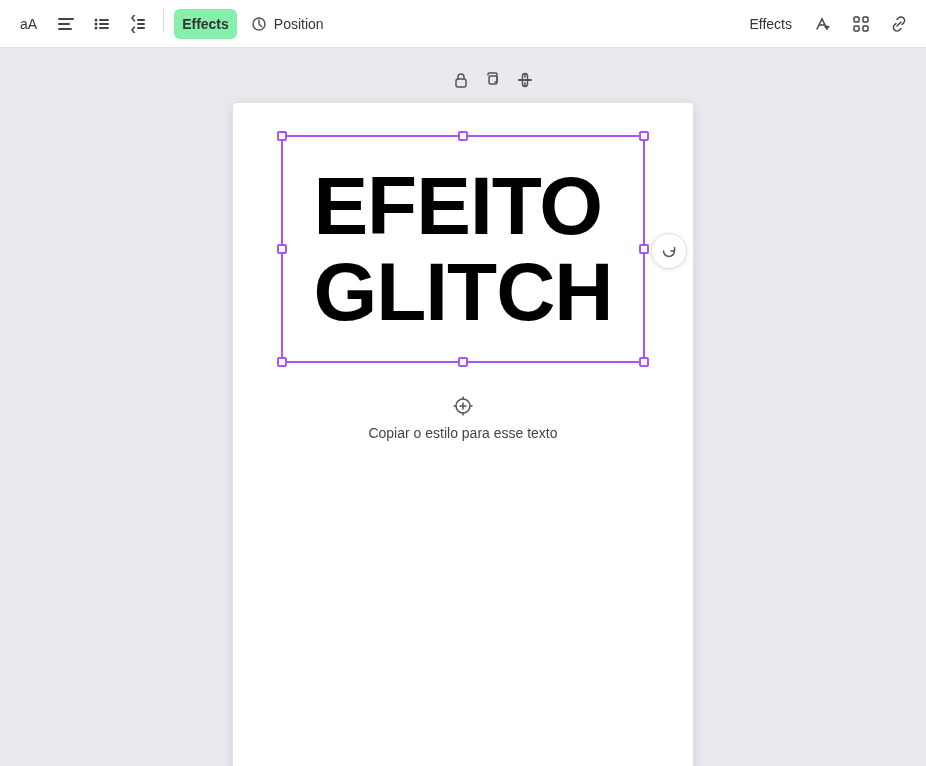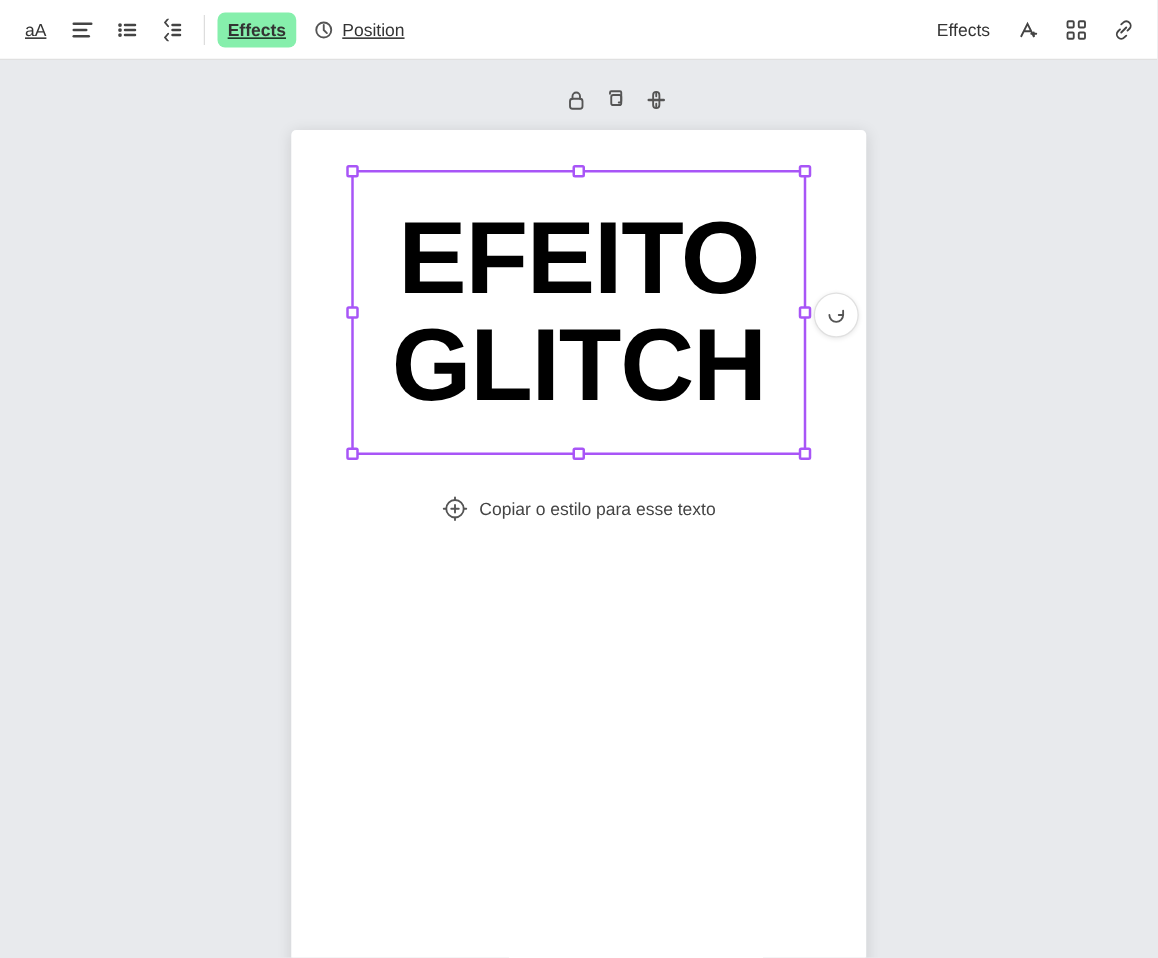--- a/index.html
+++ b/index.html
@@ -16,24 +16,22 @@
       background: #ffffff;
       height: 48px;
       display: flex;
       align-items: center;
       padding: 0 12px;
       border-bottom: 1px solid #e0e0e0;
       gap: 4px;
     }
     .toolbar-left {
       display: flex;
-      align-items: center;
       gap: 6px;
       flex: 1;
-      text-decoration: underline;
     }
     .toolbar-right {
       display: flex;
       align-items: center;
       gap: 8px;
     }
     .toolbar-btn {
       background: none;
       border: none;
       cursor: pointer;
@@ -151,21 +149,20 @@
     .handle.br { bottom: -6px; right: -6px; cursor: se-resize; }
     .handle.ml { top: 50%; left: -6px; transform: translateY(-50%); cursor: w-resize; }
     .handle.mr { top: 50%; right: -6px; transform: translateY(-50%); cursor: e-resize; }
     .handle.tm { top: -6px; left: 50%; transform: translateX(-50%); cursor: n-resize; }
     .handle.bm { bottom: -6px; left: 50%; transform: translateX(-50%); cursor: s-resize; }
 
     
     .glitch-text-block {
       padding: 20px 24px;
       line-height: 1.05;
-      text-align: center;
       user-select: none;
     }
 
     .glitch-word {
       display: block;
       font-size: 82px;
       font-weight: 900;
       font-family: 'Arial Black', 'Impact', sans-serif;
       letter-spacing: -1px;
       color: #000000;
@@ -206,21 +203,21 @@
       display: flex;
       align-items: center;
       justify-content: center;
       cursor: pointer;
       box-shadow: 0 1px 4px rgba(0,0,0,0.1);
     }
 
     
     .copy-style-area {
       display: flex;
-      flex-direction: row;
+      flex-direction: column;
       align-items: center;
       margin-top: 40px;
       gap: 8px;
     }
     .copy-style-btn {
       background: none;
       border: none;
       cursor: pointer;
       display: flex;
       align-items: center;

